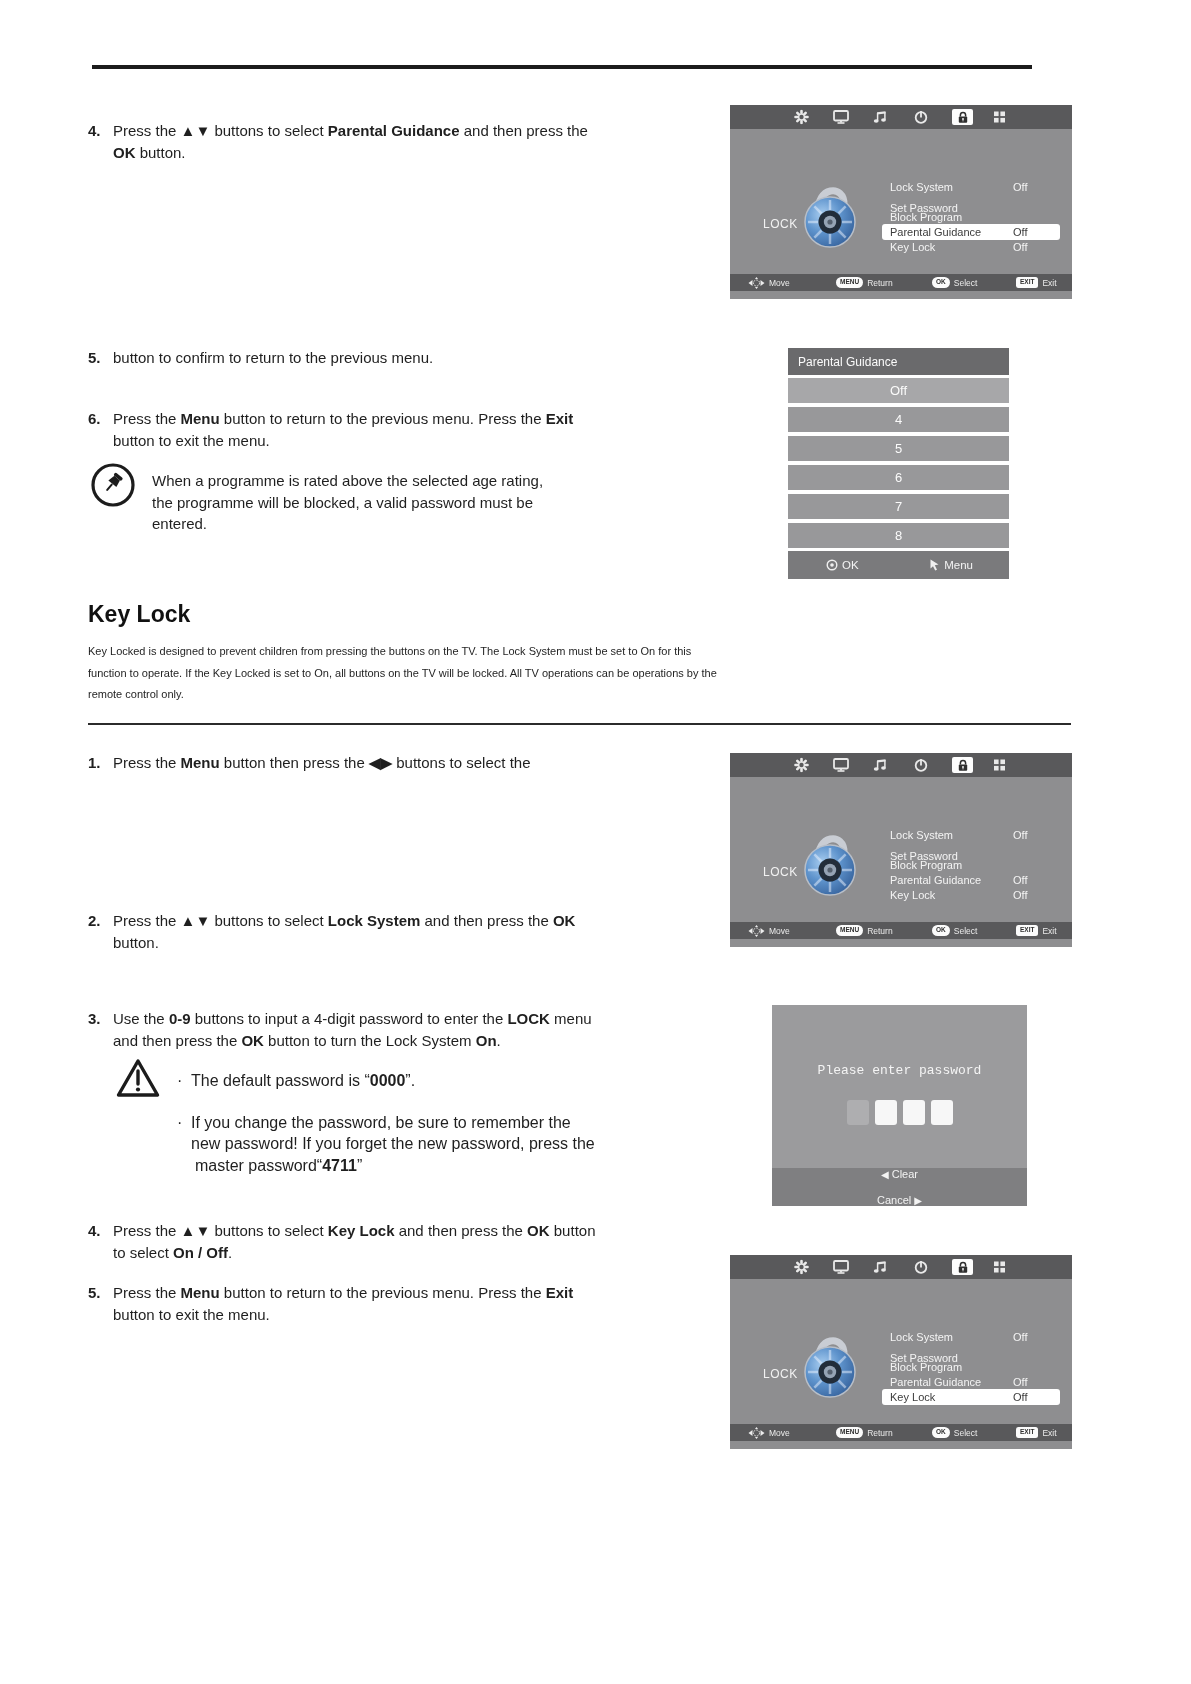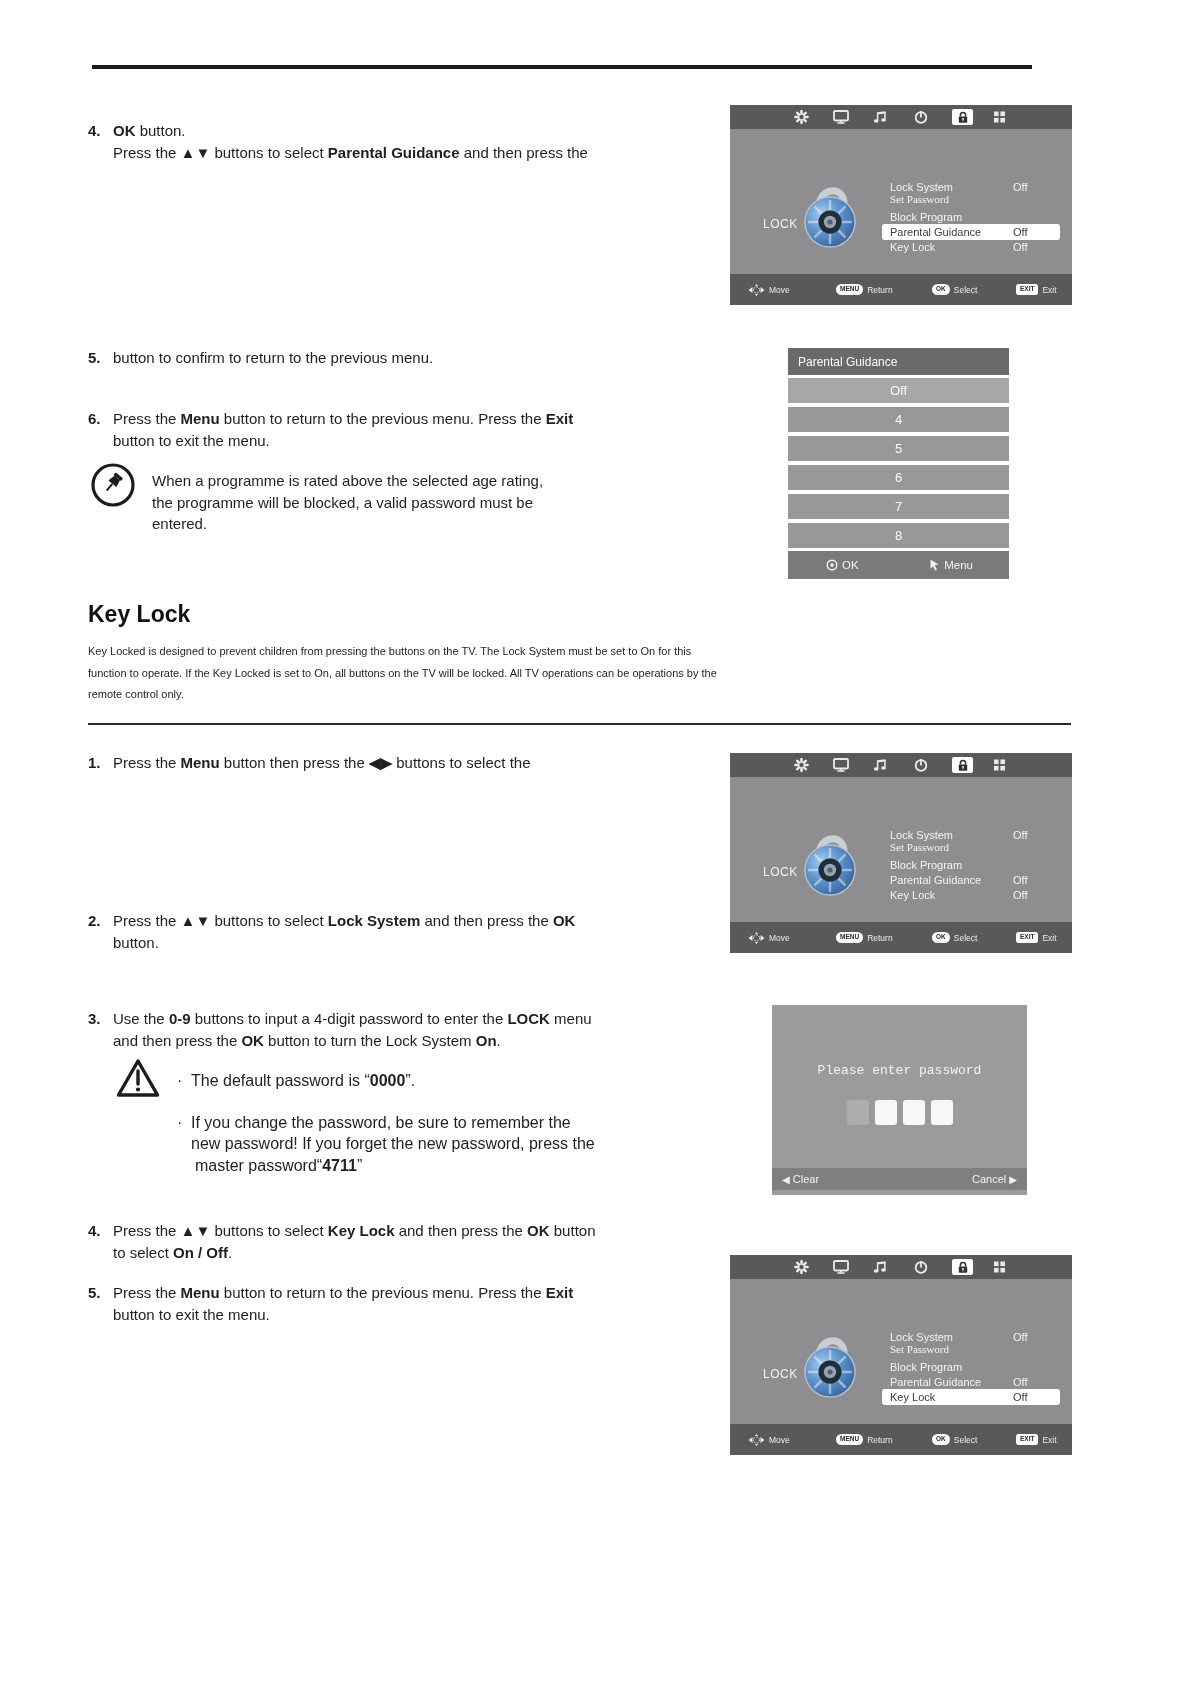--- a/index.html
+++ b/index.html
@@ -35,24 +35,24 @@
   .tico   { position:absolute; top:50%; transform:translateY(-50%); line-height:0; }
   .i1{left:64px;} .i2{left:103px;} .i3{left:143px;} .i4{left:184px;} .i5{left:222px;} .i6{left:263px;}
   .tico.sel { background:#fdfdfd; border-radius:2px; width:21px; height:16px;
               display:flex; align-items:center; justify-content:center; }
   .tvmain { position:relative; height:145px; }
   .locklabel { position:absolute; left:33px; top:88px; font-size:12px; letter-spacing:0.5px; color:#f2f2f2; }
   .lockimg { position:absolute; left:72px; top:48px; line-height:0; }
   .mrow { position:absolute; left:152px; width:178px; height:16px; font-size:11px; color:#f4f4f4; }
   .mrow .ml { position:absolute; left:8px; top:2px; }
   .mrow .mv { position:absolute; left:131px; top:2px; }
-  .r0{top:50px;} .r1{top:62px;font-family:Liberation Serif, serif;} .r2{top:80px;} .r3{top:95px;} .r4{top:110px;}
+  .r0{top:50px;} .r1{top:71px;} .r2{top:80px;} .r3{top:95px;} .r4{top:110px;}
   .mrow.hl { background:#ffffff; border-radius:3px; }
   .mrow.hl .ml, .mrow.hl .mv { color:#3c3c3c; }
-  .tvfoot { position:relative; height:31px; background:#59595b; font-size:8.5px; color:#ececec; }
+  .tvfoot { position:relative; height:17px; background:#59595b; font-size:8.5px; color:#ececec; }
   .fg { position:absolute; top:0; height:100%; display:flex; align-items:center; gap:4px; }
   .g1{left:18px;} .g2{left:106px;} .g3{left:202px;} .g4{left:286px;}
   .pill { background:#fbfbfb; color:#2e2e2e; border-radius:7px; font-size:6.5px; font-weight:700;
           padding:2px 4px; display:inline-block; line-height:1; }
   .pill.sq { border-radius:2.5px; }
 
   
   .pgmenu { position:absolute; left:788px; top:348px; width:221px; }
   .pgtitle { height:27px; background:#6a6a6c; color:#fbfbfb; font-size:12px;
              display:flex; align-items:center; padding-left:10px; }
@@ -63,37 +63,37 @@
   .pgfoot { height:28px; margin-top:3px; background:#7a7a7c; color:#f3f3f3; font-size:11.5px;
             display:flex; align-items:center; justify-content:space-between; padding:0 36px 0 38px; }
   .pgfoot .fgp { display:flex; align-items:center; gap:4px; }
 
   
   .pwscreen { position:absolute; left:772px; top:1005px; width:255px; height:190px; background:#9b9b9d; }
   .pwprompt { position:absolute; left:0; top:58px; width:100%; text-align:center; color:#f4f4f4; font-size:13px;font-family:Liberation Mono, monospace; }
   .pwboxes { position:absolute; left:0; top:95px; width:100%; display:flex; justify-content:center; gap:6px; }
   .pwbox { width:22px; height:25px; border-radius:3px; background:#f7f7f7; }
   .pwbox.dim { background:#aeaeb0; }
-  .pwfoot { position:absolute; left:0; top:163px; width:100%; height:22px; background:#7f7f81;
+  .pwfoot { position:absolute; left:0; top:163px; width:100%; height:38px; background:#7f7f81;
             color:#f3f3f3; font-size:11px; display:flex; align-items:center; justify-content:space-between;
-            padding:0 10px; }
+            padding:0 10px;flex-direction:column; }
   .tri { font-size:10px; }
 </style>
 </head>
 <body>
 
 <div class="page">
 
   <div class="rule-top"></div>
 
   <div class="step" style="left:88px; top:120px;">
     <span class="num">4.</span>
     <div class="body">
+      <div class="ln">Press the <b>▲▼</b> buttons to select <b>Parental Guidance</b> and then press the</div>
       <div class="ln"><b>OK</b> button.</div>
-      <div class="ln">Press the <b>▲▼</b> buttons to select <b>Parental Guidance</b> and then press the</div>
     </div>
   </div>
 
   <div class="step" style="left:88px; top:347px;">
     <span class="num">5.</span>
     <div class="body">
       <div class="ln">button to confirm to return to the previous menu.</div>
     </div>
   </div>
 

